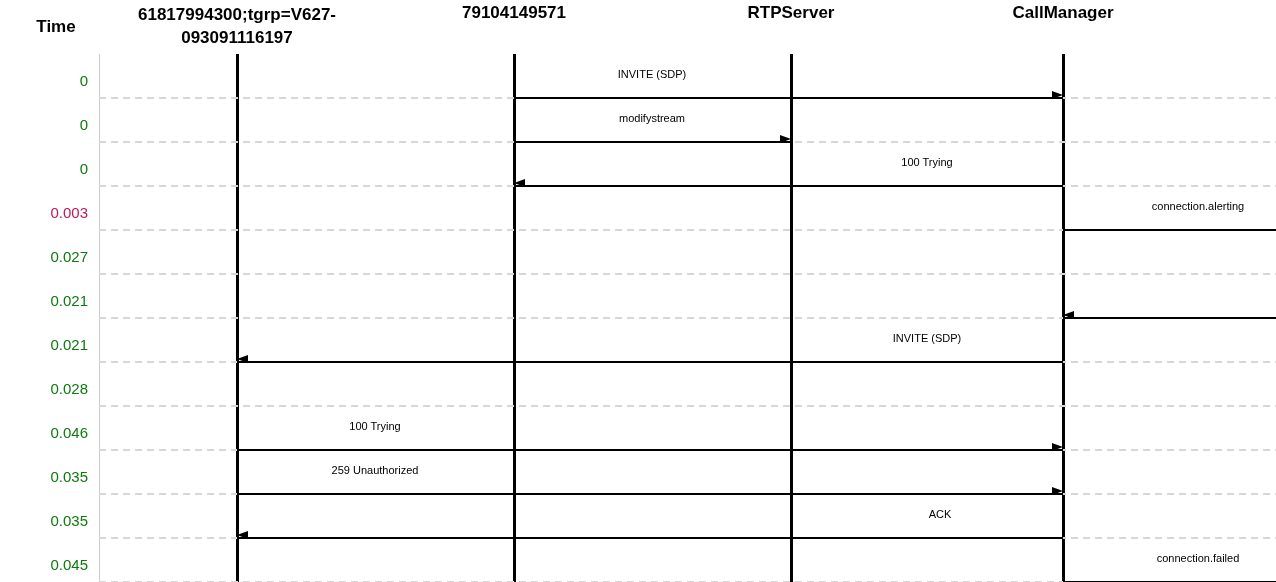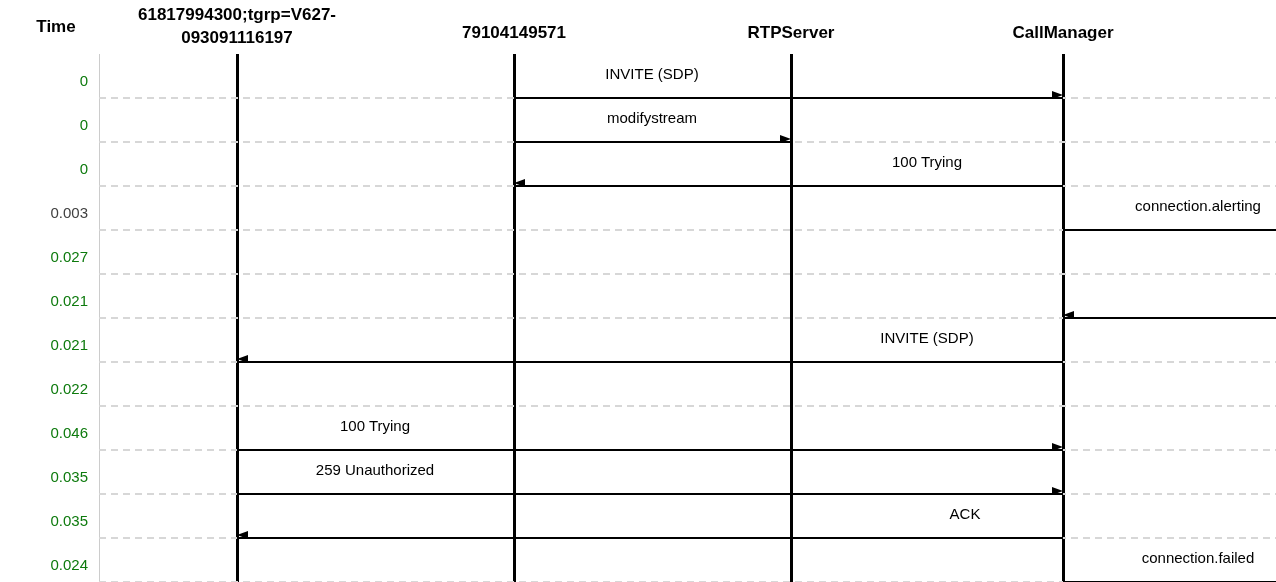--- a/index.html
+++ b/index.html
@@ -5,21 +5,21 @@
   html, body { margin: 0; padding: 0; }
   body {
     width: 1276px; height: 582px;
     position: relative; overflow: hidden;
     background: #ffffff;
     font-family: "Liberation Sans", sans-serif;
   }
   #diagram { position: absolute; inset: 0; }
 
   .participant-label {
-    position: absolute; top: 23px;
+    position: absolute; top: 3px;
     transform: translateX(-50%);
     font-size: 17px; font-weight: bold; color: #000;
     white-space: nowrap; text-align: center; line-height: 20px;
   }
   .participant-label.two-line {
     top: 3px; transform: none;
     white-space: normal; width: 272px; line-height: 23px;
     overflow-wrap: break-word;
   }
   .time-header {
@@ -42,21 +42,21 @@
   }
   .arrowhead {
     position: absolute; width: 0; height: 0;
     border-top: 4px solid transparent;
     border-bottom: 4px solid transparent;
   }
   .arrowhead.right { border-left: 11px solid #000; }
   .arrowhead.left  { border-right: 11px solid #000; }
   .message-label {
     position: absolute; transform: translateX(-50%);
-    font-size: 15px; color: #000; line-height: 18px; white-space: nowrap;
+    font-size: 11px; color: #000; line-height: 18px; white-space: nowrap;
   }
   .time-label {
     position: absolute; left: 0; width: 88px; text-align: right;
     font-size: 15px; line-height: 18px;
   }
 </style>
 </head>
 <body>
 
 <div id="diagram">
@@ -86,47 +86,47 @@
       <div class="message-label" style="left: 652px; top: 109px;">modifystream</div>
       <div class="time-label" style="top: 116px; color: rgb(13, 122, 13);">0</div>
       <div class="row-separator" style="left: 99px; width: 1177px; top: 185px;"></div>
       <div class="message-line" style="left: 514px; width: 549px; top: 185px; background: rgb(0, 0, 0);"></div>
       <div class="arrowhead left" style="left: 514px; top: 179px;"></div>
       <div class="message-label" style="left: 927px; top: 153px;">100 Trying</div>
       <div class="time-label" style="top: 160px; color: rgb(13, 122, 13);">0</div>
       <div class="row-separator" style="left: 99px; width: 1177px; top: 229px;"></div>
       <div class="message-line" style="left: 1063px; width: 213px; top: 229px; background: rgb(0, 0, 0);"></div>
       <div class="message-label" style="left: 1198px; top: 197px;">connection.alerting</div>
-      <div class="time-label" style="top: 204px; color: #404040;">0.003</div>
+      <div class="time-label" style="top: 204px; color: #be185d;">0.003</div>
       <div class="row-separator" style="left: 99px; width: 1177px; top: 273px;"></div>
       <div class="time-label" style="top: 248px; color: rgb(13, 122, 13);">0.027</div>
       <div class="row-separator" style="left: 99px; width: 1177px; top: 317px;"></div>
       <div class="message-line" style="left: 1063px; width: 213px; top: 317px; background: rgb(0, 0, 0);"></div>
       <div class="arrowhead left" style="left: 1063px; top: 311px;"></div>
       <div class="time-label" style="top: 292px; color: rgb(13, 122, 13);">0.021</div>
       <div class="row-separator" style="left: 99px; width: 1177px; top: 361px;"></div>
       <div class="message-line" style="left: 237px; width: 826px; top: 361px; background: rgb(0, 0, 0);"></div>
       <div class="arrowhead left" style="left: 237px; top: 355px;"></div>
       <div class="message-label" style="left: 927px; top: 329px;">INVITE (SDP)</div>
       <div class="time-label" style="top: 336px; color: rgb(13, 122, 13);">0.021</div>
       <div class="row-separator" style="left: 99px; width: 1177px; top: 405px;"></div>
-      <div class="time-label" style="top: 380px; color: rgb(13, 122, 13);">0.022</div>
+      <div class="time-label" style="top: 380px; color: rgb(13, 122, 13);">0.028</div>
       <div class="row-separator" style="left: 99px; width: 1177px; top: 449px;"></div>
       <div class="message-line" style="left: 237px; width: 826px; top: 449px; background: rgb(0, 0, 0);"></div>
       <div class="arrowhead right" style="left: 1052px; top: 443px;"></div>
       <div class="message-label" style="left: 375px; top: 417px;">100 Trying</div>
       <div class="time-label" style="top: 424px; color: rgb(13, 122, 13);">0.046</div>
       <div class="row-separator" style="left: 99px; width: 1177px; top: 493px;"></div>
       <div class="message-line" style="left: 237px; width: 826px; top: 493px; background: rgb(0, 0, 0);"></div>
       <div class="arrowhead right" style="left: 1052px; top: 487px;"></div>
       <div class="message-label" style="left: 375px; top: 461px;">259 Unauthorized</div>
       <div class="time-label" style="top: 468px; color: rgb(13, 122, 13);">0.035</div>
       <div class="row-separator" style="left: 99px; width: 1177px; top: 537px;"></div>
       <div class="message-line" style="left: 237px; width: 826px; top: 537px; background: rgb(0, 0, 0);"></div>
       <div class="arrowhead left" style="left: 237px; top: 531px;"></div>
-      <div class="message-label" style="left: 965px; top: 505px;">ACK</div>
+      <div class="message-label" style="left: 940px; top: 505px;">ACK</div>
       <div class="time-label" style="top: 512px; color: rgb(13, 122, 13);">0.035</div>
       <div class="row-separator" style="left: 99px; width: 1177px; top: 581px;"></div>
       <div class="message-line" style="left: 1063px; width: 213px; top: 581px; background: rgb(0, 0, 0);"></div>
       <div class="message-label" style="left: 1198px; top: 549px;">connection.failed</div>
-      <div class="time-label" style="top: 556px; color: rgb(13, 122, 13);">0.024</div>
+      <div class="time-label" style="top: 556px; color: rgb(13, 122, 13);">0.045</div>
     </div>
 </div>
 
 </body></html>

